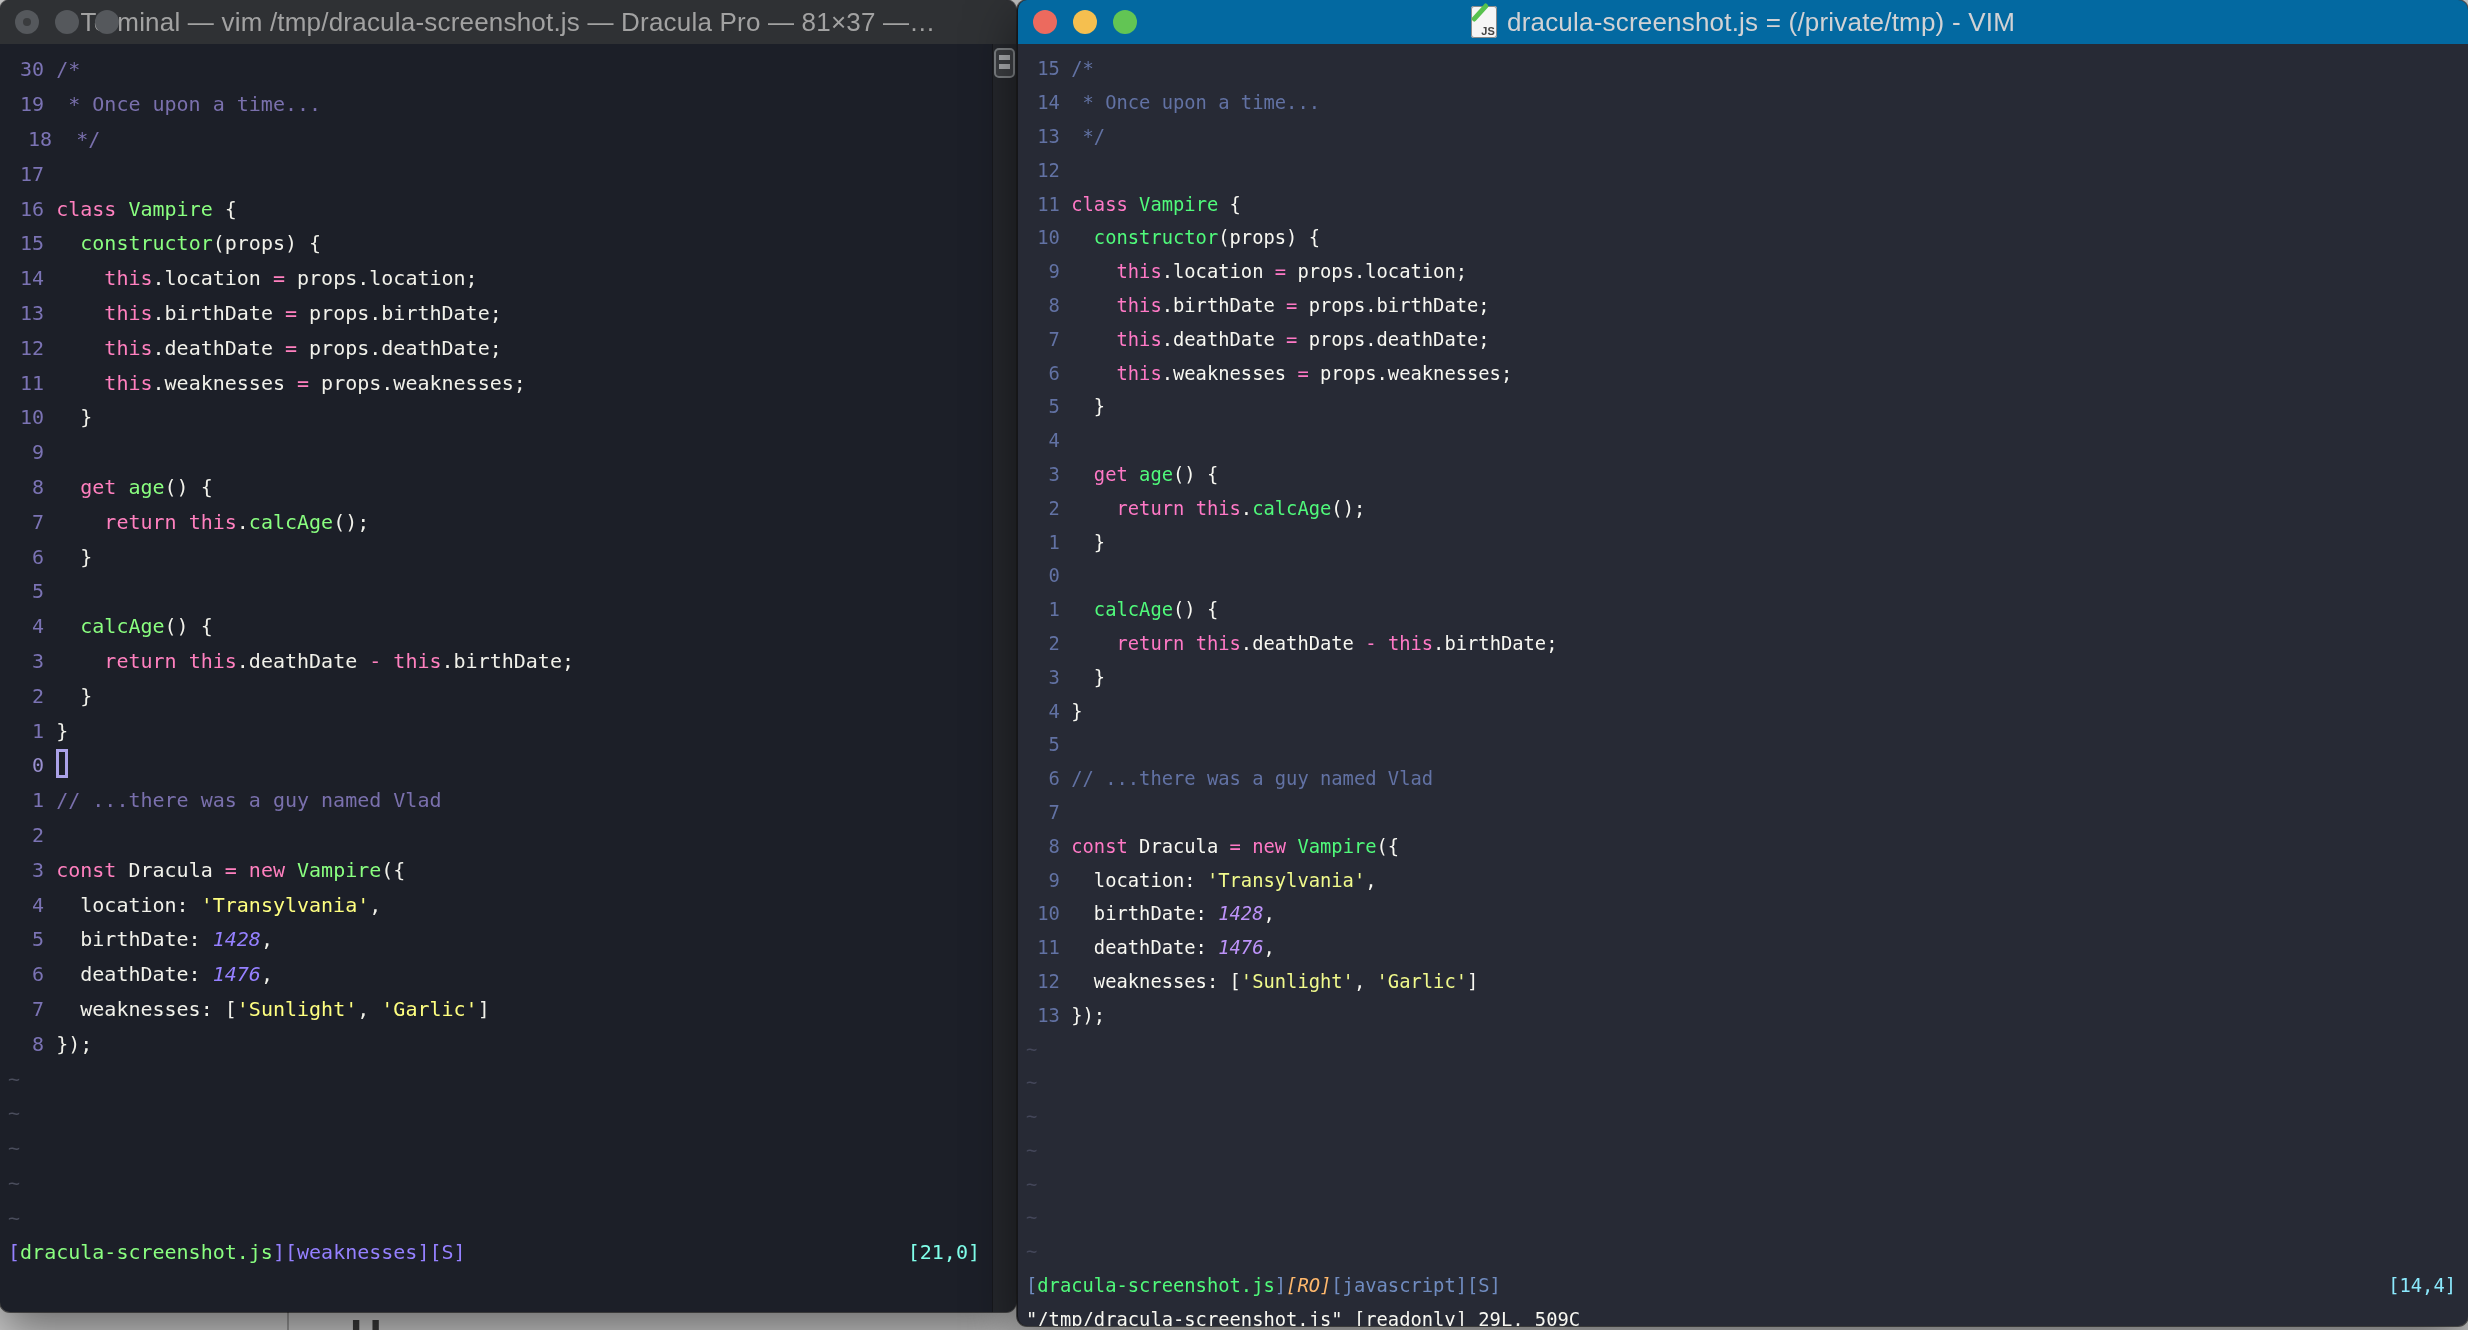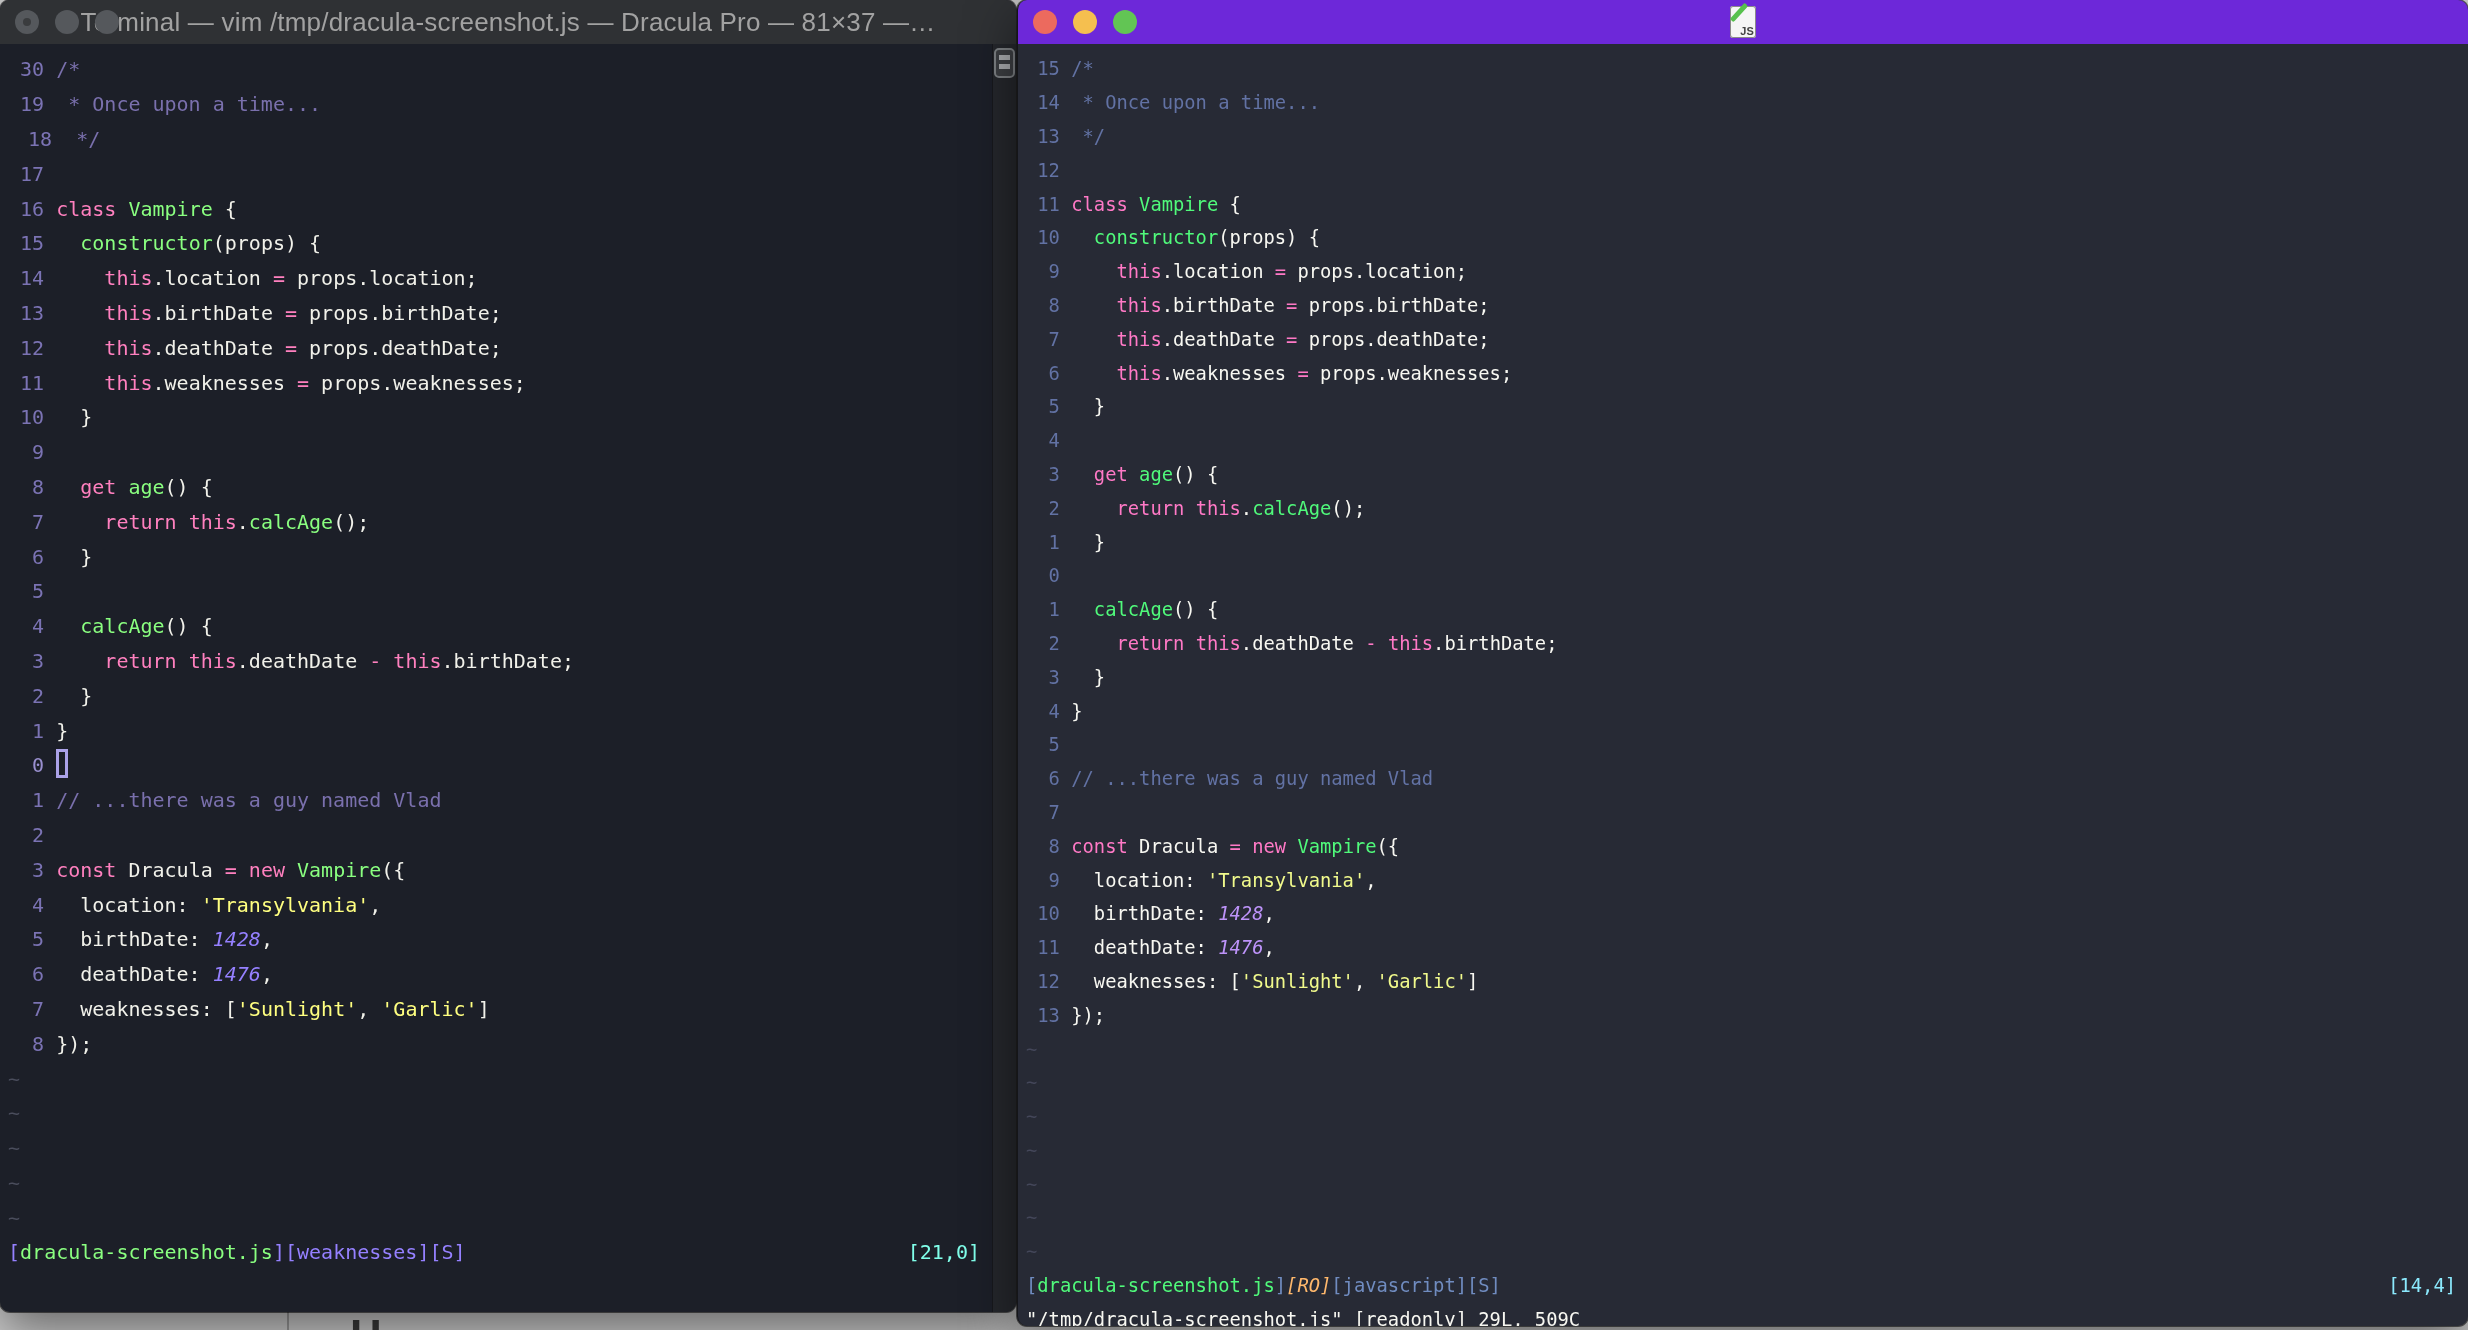--- a/index.html
+++ b/index.html
@@ -274,31 +274,32 @@
       </div>
     <div class="scrollstrip">
       <div class="split-btn">
         <div class="bar b1"></div>
         <div class="bar b2"></div>
       </div>
     </div>
   </div>
 
   <div class="window" id="win-right" style="left: 1017px; top: 0px; width: 1451px; height: 1326px; background: rgb(39, 42, 53); border-left: 1px solid rgb(20, 21, 25);">
-    <div class="titlebar" style="background: #6d28d9;">
+    <div class="titlebar" style="background: #0369a1;">
       <div class="lights">
         <div class="light" id="tl-red" style="background: rgb(236, 106, 94);"></div>
         <div class="light" id="tl-yellow" style="background: rgb(245, 191, 79);"></div>
         <div class="light" id="tl-green" style="background: rgb(98, 197, 84);"></div>
       </div>
       <div class="title" style="color: rgb(210, 210, 212);">
         <span class="doc-icon">
           <span class="pencil"></span>
           <span class="js">JS</span>
         </span>
+        <span>dracula-screenshot.js = (/private/tmp) - VIM</span>
       </div>
     </div>
     <div class="editor" id="editor-right" style="--ln: #6272a4; --curln: #6272a4; --com: #6272a4; --kw: #ff79c6; --fn: #50fa7b; --str: #f1fa8c; --num: #bd93f9; --fg: #f8f8f2; --tilde: #44475a; --cursor: #f8f8f2; --stat-p: #708cc0; --stat-g: #50fa7b; --stat-b: #708cc0; --stat-o: #ffb86c; --stat-cy: #8be9fd; font-size: 18.8px; padding-top: 8px;">
         <div class="row" style="height: 33.8px; padding-left: 8px;">
           <span class="ln"> 15 </span>
           <span class="tk-c">/*</span>
         </div>
         <div class="row" style="height: 33.8px; padding-left: 8px;">
           <span class="ln"> 14 </span>
           <span class="tk-c"> * Once upon a time...</span>

